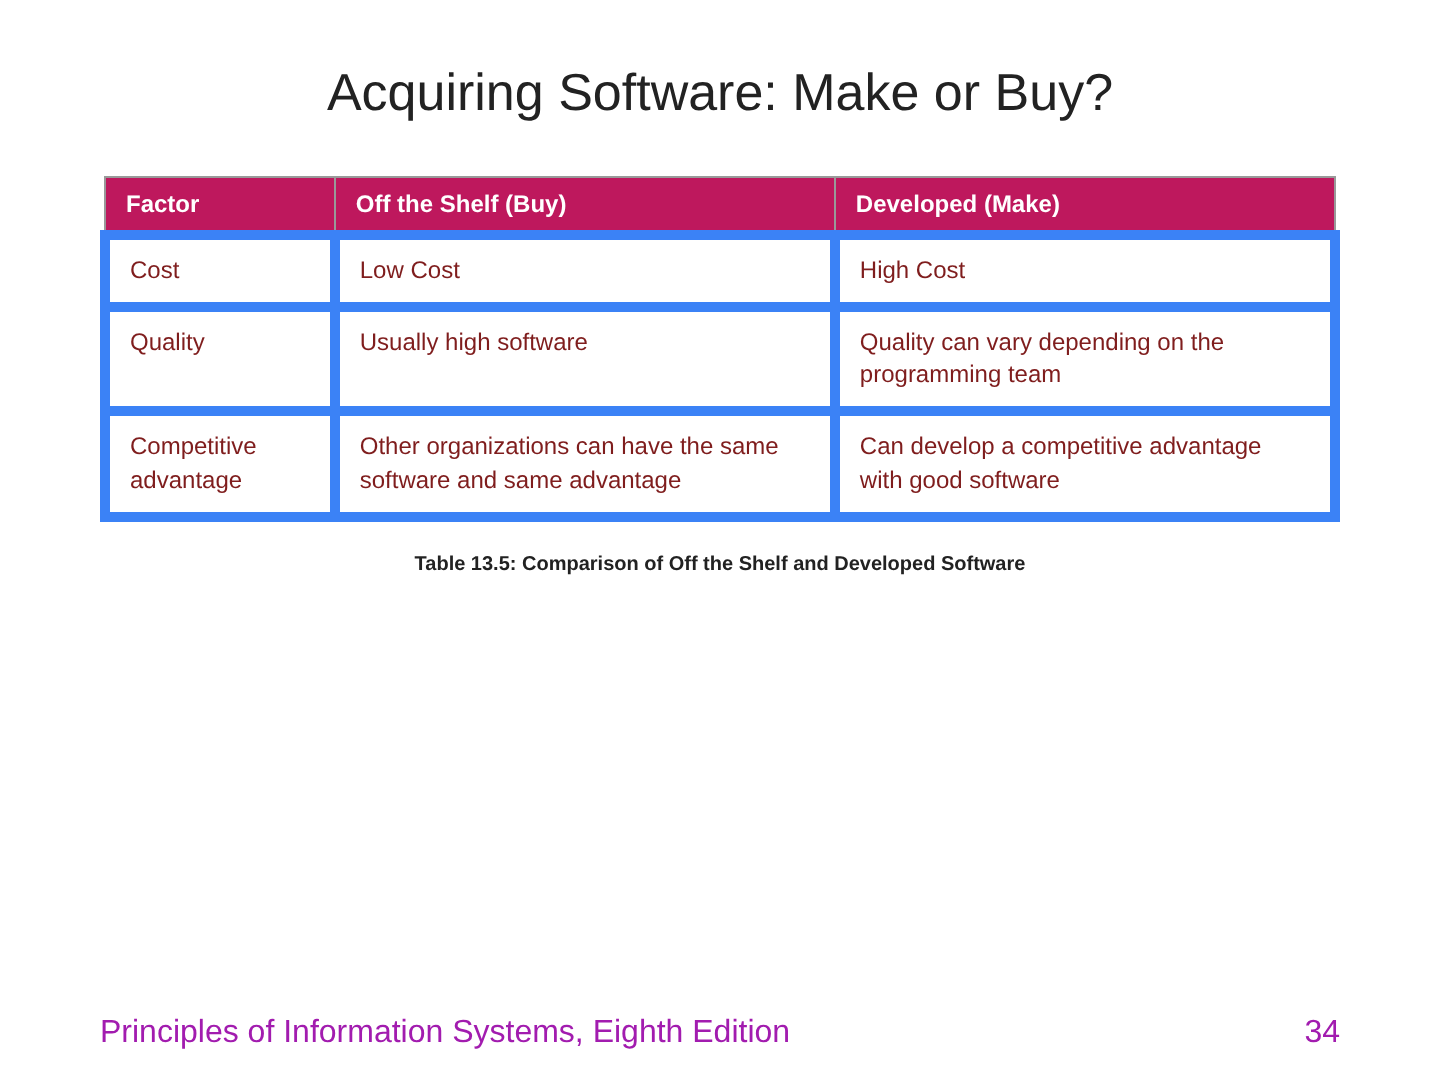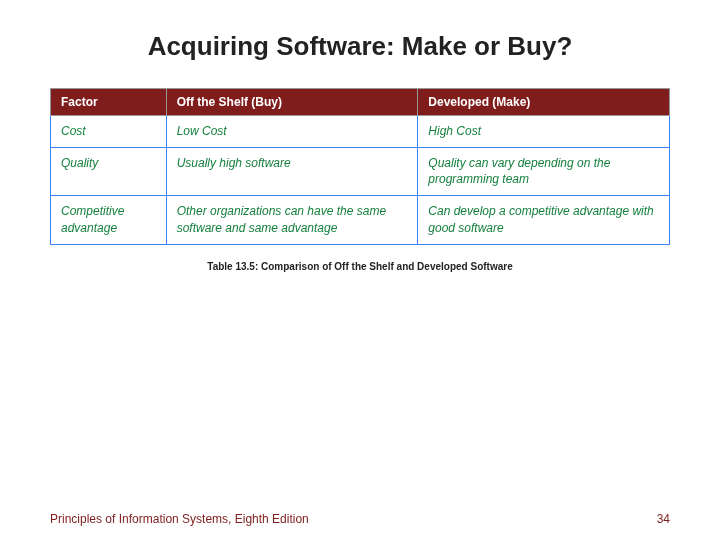--- a/index.html
+++ b/index.html
@@ -15,45 +15,44 @@
       width: 720px;
       height: 540px;
       padding: 30px 50px 20px 50px;
       display: flex;
       flex-direction: column;
       align-items: center;
     }
     .title {
       text-align: center;
       font-size: 26px;
-      font-weight: bold;
+      font-weight: normal;
       color: #222;
       margin-bottom: 24px;
       line-height: 1.3;
     }
     .table-container {
       width: 100%;
       border-collapse: collapse;
       font-size: 12px;
     }
     .table-container th {
-      background: #7f1d1d;
+      background: #be185d;
       color: #ffffff;
       font-weight: bold;
       padding: 6px 10px;
       border: 1px solid #999;
       text-align: left;
     }
     .table-container td {
       padding: 7px 10px;
-      border: 1px solid #3b82f6;
+      border: 5px solid #3b82f6;
       vertical-align: top;
-      color: #15803d;
+      color: #7f1d1d;
       line-height: 1.4;
-      font-style: italic;
     }
     .row-shaded td {
       background: #e8ead8;
     }
     .row-white td {
       background: #ffffff;
     }
     .caption {
       margin-top: 16px;
       font-size: 10px;
@@ -61,22 +60,22 @@
       color: #222;
       text-align: center;
     }
     .footer {
       position: absolute;
       bottom: 14px;
       left: 50px;
       right: 50px;
       display: flex;
       justify-content: space-between;
-      font-size: 12px;
-      color: #7f1d1d;
+      font-size: 16px;
+      color: #a21caf;
     }
     .col-factor { width: 17%; }
     .col-buy    { width: 37%; }
     .col-make   { width: 37%; }
   </style>
 </head>
 <body>
 
 <div class="slide">
   <div class="title">

